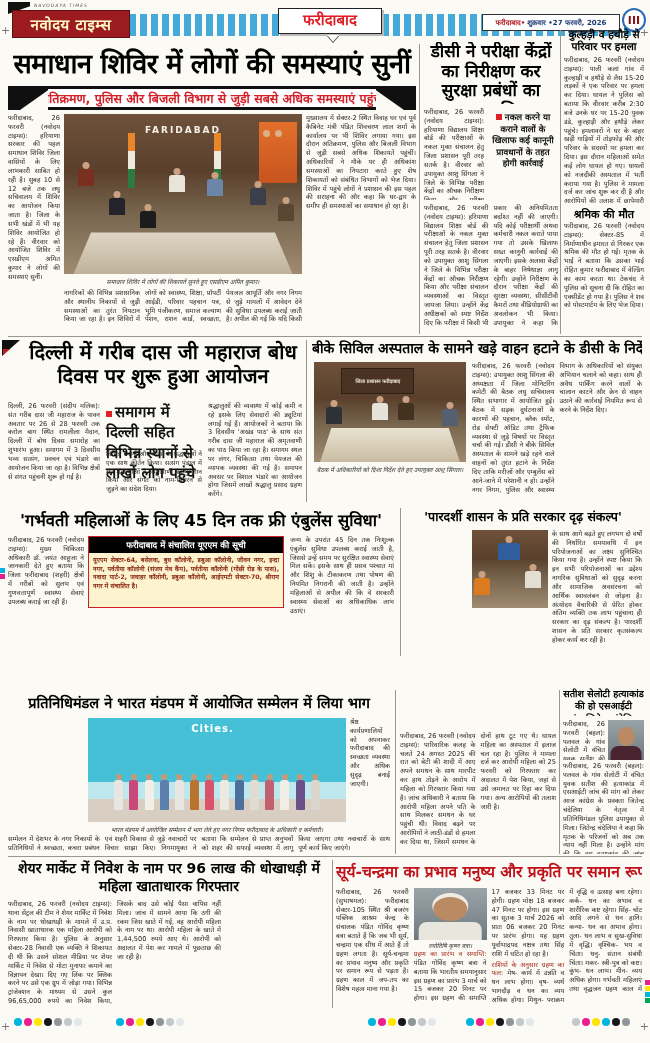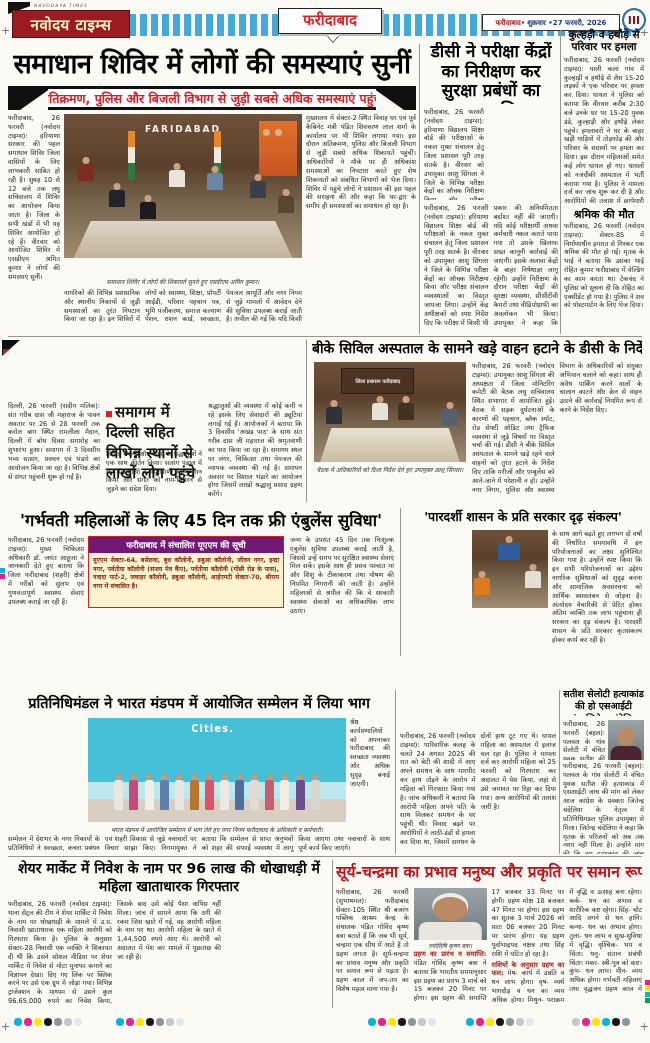--- a/index.html
+++ b/index.html
@@ -73,33 +73,33 @@
   .gp::before{content:"";position:absolute;top:0;left:50%;transform:translateX(-50%);width:6px;height:6px;border-radius:50%;background:#c59a79}
   .gp::after{content:"";position:absolute;top:6px;left:0;width:100%;height:30px;border-radius:3px 3px 1px 1px;background:var(--c,#888)}
   .grow{position:absolute;bottom:12%;left:0;width:100%;text-align:center;white-space:nowrap}
   .bust{position:relative;overflow:hidden;background:linear-gradient(180deg,#9aa4a8,#6f7a80)}
   .bust::before{content:"";position:absolute;top:18%;left:50%;transform:translateX(-50%);width:46%;height:46%;border-radius:50%;background:#b98a63}
   .bust::after{content:"";position:absolute;bottom:0;left:50%;transform:translateX(-50%);width:86%;height:34%;border-radius:8px 8px 0 0;background:var(--c,#5a2e2e)}
   .bust.turban::before{box-shadow:0 -3px 0 1px #efece4}
 
   
   .uam{border:1.5px solid #cf1f26;background:#fdf3cf}
-  .uam .t{background:#701a75;color:#fff;font-weight:800;font-size:8.6px;text-align:center;padding:2px 0}
+  .uam .t{background:#000000;color:#fff;font-weight:800;font-size:8.6px;text-align:center;padding:2px 0}
   .uam .b{padding:3px 4px;font-size:6.2px;line-height:1.4;color:#8a2a14;font-weight:700;text-align:justify}
 
   .dots{position:absolute;display:flex;gap:2px}
   .dots i{width:8px;height:8px;border-radius:50%;display:block}
   .d-c{background:#00b4e0}.d-m{background:#ec1d8d}.d-y{background:#ffe600}.d-k{background:#17161a}
   .d-g1{background:#8f969b}.d-g2{background:#c3c8cb}.d-g3{background:#e4e7e9}
   .sqmark{position:absolute;width:5px;height:5px}
   .foldmark{position:absolute;left:2px;top:340px;width:18px;height:16px;background:#101010;
     clip-path:polygon(0 0,100% 0,0 100%)}
   .foldmark::after{content:"";position:absolute;left:1px;top:9px;width:12px;height:6px;background:#c11d23;
     clip-path:polygon(0 0,100% 0,0 100%)}
-  .rdsub{color:#a32315;font-weight:700}
+  .rdsub{color:#a32315;font-weight:400}
 </style>
 </head>
 <body>
 
 <div class="page">
 
   <div class="reg" style="left:1px;top:26px">+</div>
   <div class="reg" style="right:1px;top:28px">+</div>
   <div class="reg" style="left:1px;top:1022px">+</div>
   <div class="reg" style="right:1px;top:1022px">+</div>
@@ -126,21 +126,21 @@
   <div class="banner">
     <div class="wL"></div>
     <div class="mid">
         <span>अतिक्रमण, पुलिस और बिजली विभाग से जुड़ी सबसे अधिक समस्याएं पहुंचीं</span>
       </div>
     <div class="wR"></div>
   </div>
 
   <div style="position:absolute;left:8px;top:114px;width:52px;height:218px" class="bt">फरीदाबाद, 26 फरवरी (नवोदय टाइम्स): हरियाणा सरकार की पहल समाधान शिविर जिला वासियों के लिए लाभकारी साबित हो रही है। सुबह 10 से 12 बजे तक लघु सचिवालय में शिविर का आयोजन किया जाता है। जिला के सभी खंडों में भी यह शिविर आयोजित हो रहे हैं। वीरवार को आयोजित शिविर में एसडीएम अमित कुमार ने लोगों की समस्याएं सुनीं।</div>
 
-  <div style="position:absolute;left:64px;top:114px;width:238px;height:144px" class="photo">
+  <div style="position:absolute;left:64px;top:114px;width:238px;height:160px" class="photo">
     <div class="wallsign">FARIDABAD</div>
     <div class="tric" style="left:27%"></div>
     <div class="tric" style="left:63%"></div>
     <div class="hoard">
         <i style="left:4px;top:8px"></i>
         <i style="left:16px;top:8px"></i>
       </div>
     <div class="tbl"></div>
     <i class="per" style="left:6%;top:30%;--c:#7b2f20"></i>
     <i class="per" style="left:19%;top:48%;--c:#23242b"></i>
@@ -151,32 +151,34 @@
     <i class="per" style="left:90%;top:52%;--c:#5a4632"></i>
   </div>
   <div style="position:absolute;left:64px;top:276px;width:238px;height:10px" class="cap">समाधान शिविर में लोगों की शिकायतें सुनते हुए एसडीएम अमित कुमार।</div>
 
   <div style="position:absolute;left:306px;top:114px;width:110px;height:218px" class="bt">मुख्यालय में सेक्टर-2 स्थित विवाह घर एवं पूर्व कैबिनेट मंत्री पंडित शिवचरण लाल शर्मा के कार्यालय पर भी शिविर लगाया गया। इस दौरान अतिक्रमण, पुलिस और बिजली विभाग से जुड़ी सबसे अधिक शिकायतें पहुंचीं। अधिकारियों ने मौके पर ही अधिकांश समस्याओं का निपटारा करते हुए शेष शिकायतों को संबंधित विभागों को भेज दिया। शिविर में पहुंचे लोगों ने प्रशासन की इस पहल की सराहना की और कहा कि घर-द्वार के समीप ही समस्याओं का समाधान हो रहा है।</div>
 
   <div style="position:absolute;left:64px;top:289px;width:238px;height:44px" class="bt mc3">नागरिकों की विभिन्न प्रशासनिक और स्थानीय निकायों से जुड़ी समस्याओं का तुरंत निपटान किया जा रहा है। इन शिविरों में लोगों को स्वास्थ्य, शिक्षा, प्रॉपर्टी आईडी, परिवार पहचान पत्र, भूमि पंजीकरण, समाज कल्याण पेंशन, राशन कार्ड, स्वच्छता, पेयजल आपूर्ति और नगर निगम से जुड़े मामलों में आवेदन देने की सुविधा उपलब्ध कराई जाती है। अपील की गई कि यदि किसी नागरिक को इन विषयों में किसी भी प्रकार की परेशानी है तो वह बिना संकोच समाधान शिविर में आकर अपनी शिकायत दर्ज करवाए। उन्होंने कहा कि जिला प्रशासन और प्रदेश सरकार हमेशा नागरिकों की समस्या के निपटान के लिए तत्पर है। एसडीएम अमित कुमार ने बताया कि जिला प्रशासन हर समस्या और शिकायत का समाधान प्राथमिकता के आधार पर कर रहा है। शिविरों में आयुष्मान कार्ड तथा पेंशन से जुड़े प्रकरणों का मौके पर ही निपटान किया गया।</div>
 
   <div class="vrule" style="position:absolute;left:419px;top:44px;height:290px"></div>
   <div class="h2" style="position:absolute;left:424px;top:42px;width:134px;height:62px;font-size:17px;line-height:1.15">डीसी ने परीक्षा केंद्रों का निरीक्षण कर सुरक्षा प्रबंधों का जायजा लिया</div>
+  <div class="hl" style="position:absolute;left:488px;top:112px;width:70px;height:86px"><span class="sq"></span><span>नकल करने या कराने वालों के खिलाफ कई कानूनी प्रावधानों के तहत होगी कार्रवाई</span></div>
   <div style="position:absolute;left:424px;top:108px;width:60px;height:92px" class="bt">फरीदाबाद, 26 फरवरी (नवोदय टाइम्स): हरियाणा विद्यालय शिक्षा बोर्ड की परीक्षाओं के नकल मुक्त संचालन हेतु जिला प्रशासन पूरी तरह सतर्क है। वीरवार को उपायुक्त आशु सिंगला ने जिले के विभिन्न परीक्षा केंद्रों का औचक निरीक्षण किया और परीक्षा संचालन व्यवस्थाओं का विस्तृत जायजा लिया। उन्होंने केंद्र अधीक्षकों को स्पष्ट निर्देश दिए कि परीक्षा में किसी भी प्रकार की अनियमितता बर्दाश्त नहीं की जाएगी। यदि कोई परीक्षार्थी अथवा कर्मचारी नकल कराते पाया गया तो उसके खिलाफ सख्त कानूनी कार्रवाई की जाएगी। इसके अलावा केंद्रों के बाहर निषेधाज्ञा लागू रहेगी। उन्होंने निरीक्षण के दौरान परीक्षा केंद्रों की सुरक्षा व्यवस्था, सीसीटीवी कैमरों तथा वीडियोग्राफी का अवलोकन भी किया। उपायुक्त ने कहा कि विद्यार्थी तनाव मुक्त होकर परीक्षा दें, प्रशासन उनकी सुविधा के लिए हरसंभव प्रयासरत है।</div>
   <div style="position:absolute;left:424px;top:204px;width:134px;height:128px" class="bt mc2">फरीदाबाद, 26 फरवरी (नवोदय टाइम्स): हरियाणा विद्यालय शिक्षा बोर्ड की परीक्षाओं के नकल मुक्त संचालन हेतु जिला प्रशासन पूरी तरह सतर्क है। वीरवार को उपायुक्त आशु सिंगला ने जिले के विभिन्न परीक्षा केंद्रों का औचक निरीक्षण किया और परीक्षा संचालन व्यवस्थाओं का विस्तृत जायजा लिया। उन्होंने केंद्र अधीक्षकों को स्पष्ट निर्देश दिए कि परीक्षा में किसी भी प्रकार की अनियमितता बर्दाश्त नहीं की जाएगी। यदि कोई परीक्षार्थी अथवा कर्मचारी नकल कराते पाया गया तो उसके खिलाफ सख्त कानूनी कार्रवाई की जाएगी। इसके अलावा केंद्रों के बाहर निषेधाज्ञा लागू रहेगी। उन्होंने निरीक्षण के दौरान परीक्षा केंद्रों की सुरक्षा व्यवस्था, सीसीटीवी कैमरों तथा वीडियोग्राफी का अवलोकन भी किया। उपायुक्त ने कहा कि विद्यार्थी तनाव मुक्त होकर परीक्षा दें, प्रशासन उनकी सुविधा के लिए हरसंभव प्रयासरत है।</div>
 
   <div class="vrule" style="position:absolute;left:560px;top:30px;height:304px"></div>
   <div class="h2" style="position:absolute;left:564px;top:28px;width:80px;height:26px;font-size:10.5px;line-height:1.15">कुल्हड़ी व हथौड़े से परिवार पर हमला</div>
   <div style="position:absolute;left:564px;top:56px;width:80px;height:148px" class="bt">फरीदाबाद, 26 फरवरी (नवोदय टाइम्स): पाली कलां गांव में कुल्हाड़ी व हथौड़े से लैस 15-20 लड़कों ने एक परिवार पर हमला कर दिया। घायल ने पुलिस को बताया कि वीरवार करीब 2:30 बजे उनके घर पर 15-20 युवक डंडे, कुल्हाड़ी और हथौड़े लेकर पहुंचे। हमलावरों ने घर के बाहर खड़ी गाड़ियों में तोड़फोड़ की और परिवार के सदस्यों पर हमला कर दिया। इस दौरान महिलाओं समेत कई लोग घायल हो गए। घायलों को नजदीकी अस्पताल में भर्ती कराया गया है। पुलिस ने मामला दर्ज कर जांच शुरू कर दी है और आरोपियों की तलाश में छापेमारी की जा रही है।</div>
   <div class="h2" style="position:absolute;left:564px;top:206px;width:80px;height:15px;font-size:11px">श्रमिक की मौत</div>
   <div style="position:absolute;left:564px;top:222px;width:80px;height:110px" class="bt">फरीदाबाद, 26 फरवरी (नवोदय टाइम्स): सेक्टर-85 में निर्माणाधीन इमारत से गिरकर एक श्रमिक की मौत हो गई। मृतक के भाई ने बताया कि उसका भाई रोहित कुमार फरीदाबाद में वेल्डिंग का काम करता था। टेकचंद ने पुलिस को सूचना दी कि रोहित का एक्सीडेंट हो गया है। पुलिस ने शव को पोस्टमार्टम के लिए भेज दिया।</div>
 
   <div class="hrule" style="top:336px"></div>
   <div class="foldmark"></div>
 
+  <div class="h2" style="position:absolute;left:24px;top:340px;width:278px;height:58px;font-size:20px;line-height:1.2">दिल्ली में गरीब दास जी महाराज बोध दिवस पर शुरू हुआ आयोजन</div>
   <div style="position:absolute;left:8px;top:402px;width:92px;height:100px" class="bt">दिल्ली, 26 फरवरी (संदीप मलिक): संत गरीब दास जी महाराज के पावन अवतार पर 26 से 28 फरवरी तक करोल बाग स्थित रामलीला मैदान, दिल्ली में बोध दिवस समारोह का शुभारंभ हुआ। समागम में 3 दिवसीय भव्य सत्संग, प्रवचन एवं भंडारे का आयोजन किया जा रहा है। विभिन्न क्षेत्रों से संगत पहुंचनी शुरू हो गई है।</div>
   <div class="hl" style="position:absolute;left:106px;top:402px;width:96px;height:44px;font-size:15px;text-align:left"><span class="sq"></span><span>समागम में दिल्ली सहित विभिन्न स्थानों से लाखों लोग पहुंचे</span></div>
   <div style="position:absolute;left:106px;top:450px;width:96px;height:52px" class="bt">विभिन्न स्थानों और जत्थों के श्रद्धालुओं ने एक साथ कीर्तन किया। सत्संग पंडाल में संत महात्माओं ने अमृतवाणी का गुणगान किया और संगत को नाम-सिमरन से जुड़ने का संदेश दिया।</div>
   <div style="position:absolute;left:208px;top:402px;width:94px;height:100px" class="bt">श्रद्धालुओं की व्यवस्था में कोई कमी न रहे इसके लिए सेवादारों की ड्यूटियां लगाई गई हैं। आयोजकों ने बताया कि 3 दिवसीय 'अखंड पाठ' के साथ संत गरीब दास जी महाराज की अमृतवाणी का पाठ किया जा रहा है। समागम स्थल पर लंगर, चिकित्सा तथा पेयजल की व्यापक व्यवस्था की गई है। समापन अवसर पर विशाल भंडारे का आयोजन होगा जिसमें लाखों श्रद्धालु प्रसाद ग्रहण करेंगे।</div>
 
   <div class="vrule" style="position:absolute;left:306px;top:340px;height:162px"></div>
   <div class="h2" style="position:absolute;left:312px;top:338px;width:330px;height:20px;font-size:14px;white-space:nowrap">बीके सिविल अस्पताल के सामने खड़े वाहन हटाने के डीसी के निर्देश</div>
   <div style="position:absolute;left:314px;top:362px;width:152px;height:100px" class="photo">
     <div class="board">
         <span>जिला प्रशासन फरीदाबाद</span>

